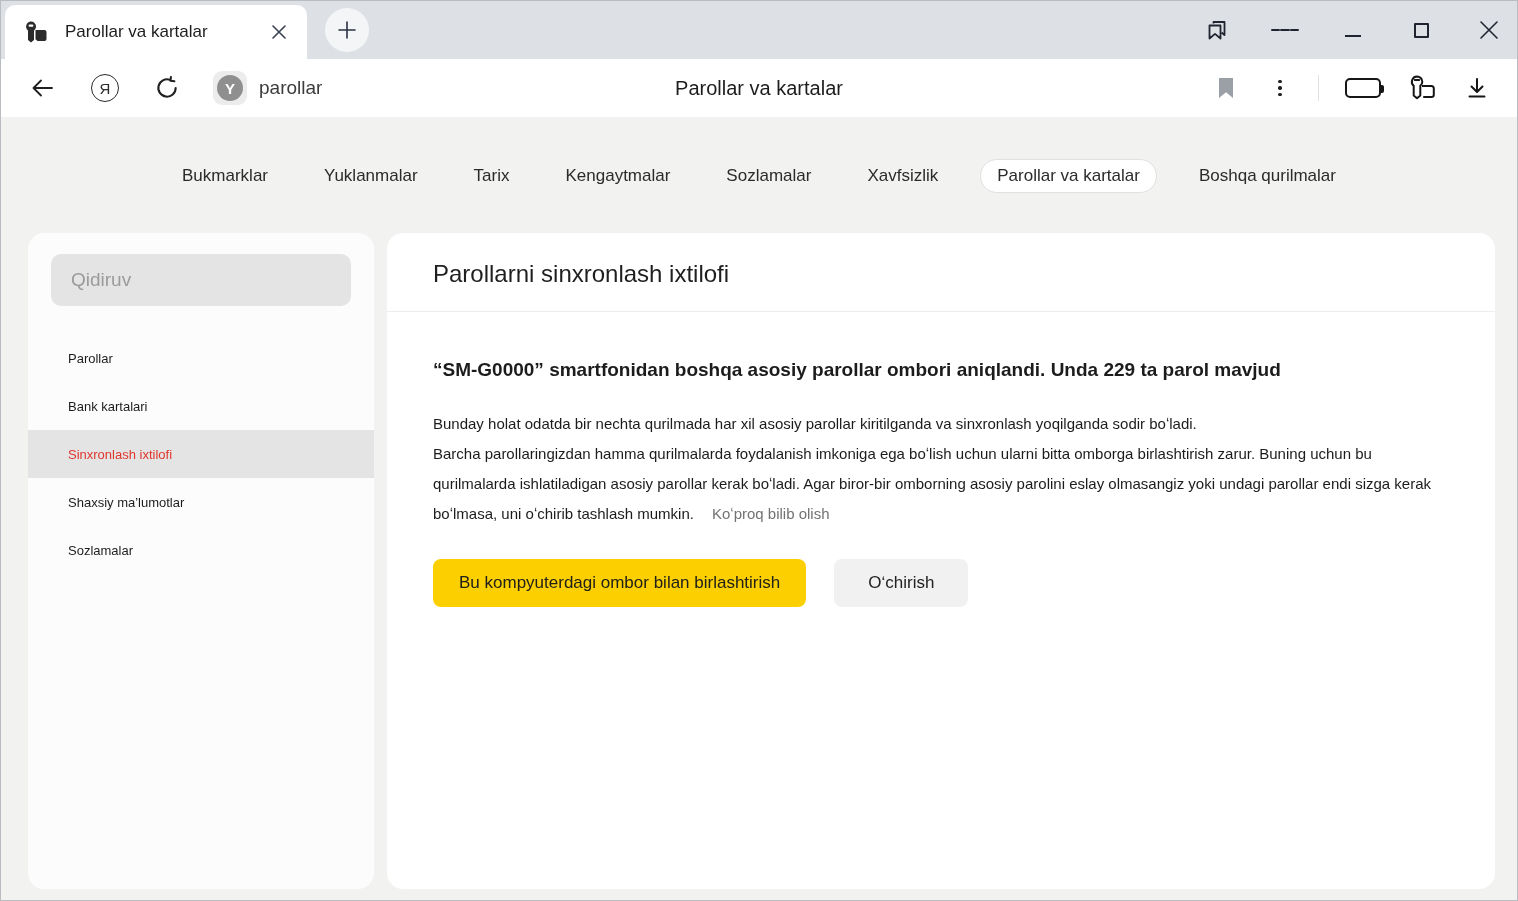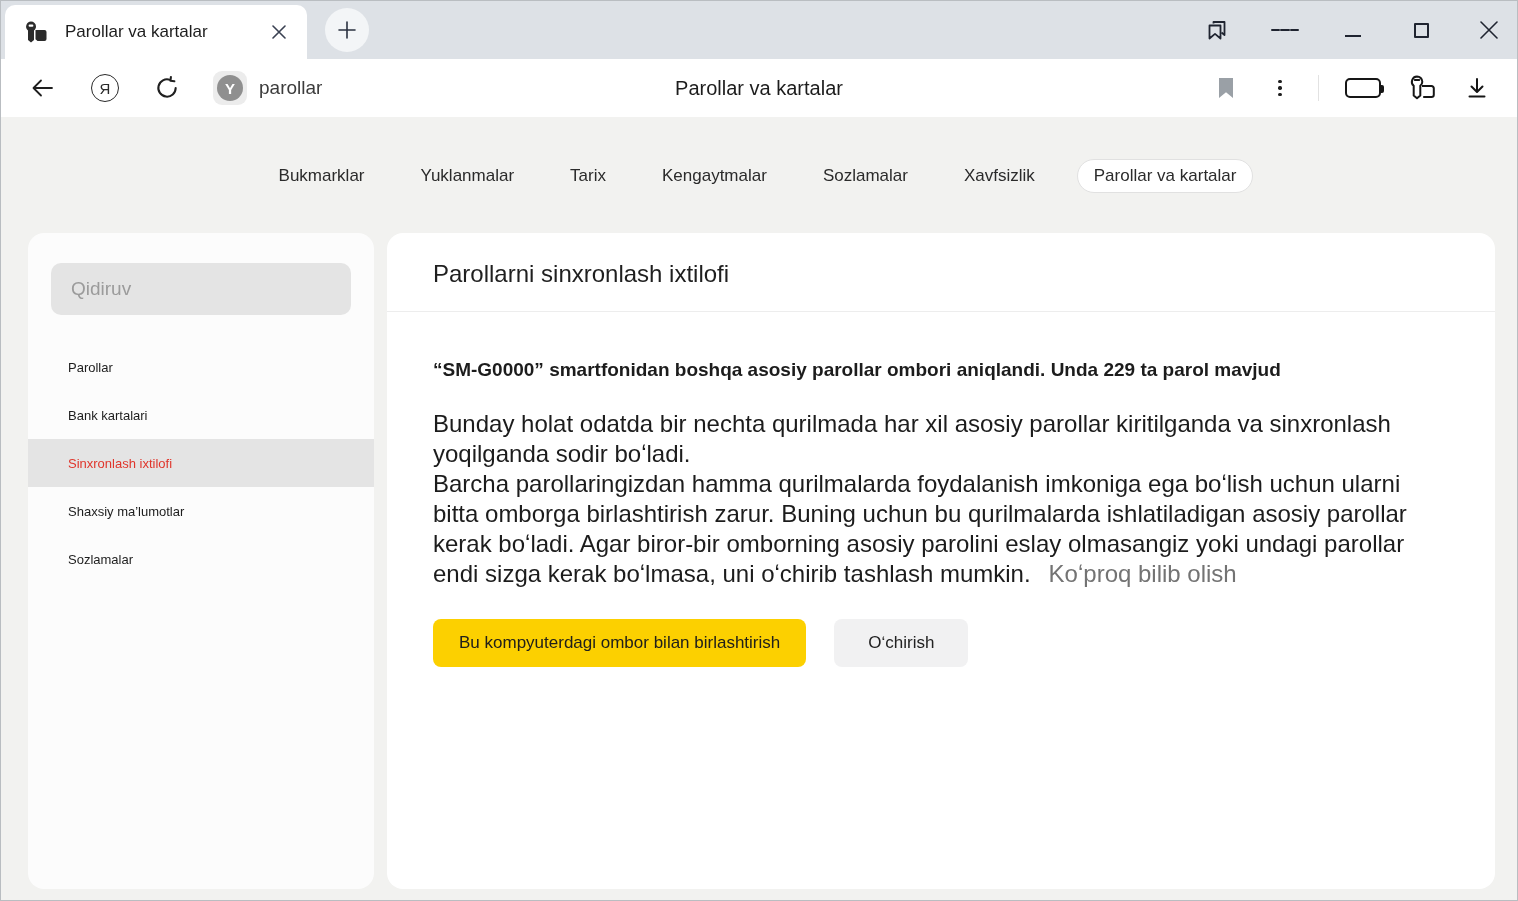--- a/index.html
+++ b/index.html
@@ -48,32 +48,32 @@
   .battery{ position:relative; width:36px; height:20px; border:2px solid #161616; border-radius:5px; padding:2px; }
   .battery .fill{ width:60%; height:100%; background:#ffa900; border-radius:2px; }
   .battery .nub{ position:absolute; right:-5px; top:5px; width:3.5px; height:8px; background:#161616; border-radius:0 2px 2px 0; }
   
   .content{ height:785px; background:#f2f2f0; }
   .navtabs{ padding-top:42px; display:flex; justify-content:center; gap:28px; }
   .navtab{ font-size:17px; color:#2b2b2b; padding:7px 14px; border-radius:18px; cursor:pointer; white-space:nowrap; }
   .navtab.active{ background:#fff; border:1px solid #e1e1e1; padding:6px 16px; }
   .panels{ display:flex; gap:13px; padding:40px 22px 0 27px; height:696px; }
   .sidebar{ width:346px; background:#fcfcfc; border-radius:16px; padding-top:16px; flex:0 0 auto; }
-  .search{ display:block; width:300px; margin:14px auto; height:52px; background:#e4e4e4; border:none; outline:none;
+  .search{ display:block; width:300px; margin:5px auto; height:52px; background:#e4e4e4; border:none; outline:none;
     border-radius:10px; padding:4px 20px; font-size:19px; color:#333; font-family:inherit; }
   .search::placeholder{ color:#9b9b9b; }
   .side-list{ margin-top:28px; list-style:none; }
   .side-item{ height:48px; display:flex; align-items:center; padding-left:40px; font-size:13px; color:#1d1d1d; cursor:pointer; }
   .side-item.active{ background:#e4e4e4; color:#e0362c; }
   .main{ flex:1; background:#fff; border-radius:16px; overflow:hidden; }
   .main-title{ font-size:24px; font-weight:400; color:#1f1f1f; margin:27px 46px 0; }
   .main-divider{ border-bottom:1px solid #ededed; margin-top:23px; }
   .main-body{ padding:42px 46px 0; }
   .subtitle{ font-size:19px; font-weight:bold; color:#1c1c1c; line-height:31px; max-width:980px; }
-  .paragraphs{ margin-top:24px; font-size:24px; line-height:30px; color:#1c1c1c; max-width:1030px; }
+  .paragraphs{ margin-top:24px; font-size:15px; line-height:30px; color:#1c1c1c; max-width:1030px; }
   .learn-more{ color:#737373; cursor:pointer; margin-left:18px; text-decoration:none; }
   .btn-row{ margin-top:30px; display:flex; gap:28px; }
   .btn{ height:48px; border:none; border-radius:8px; font-size:17px; font-family:inherit; cursor:pointer; color:#21201a; }
   .btn-primary{ background:#fcd000; padding:0 26px; }
   .btn-secondary{ background:#f1f1f2; padding:0 34px; color:#222; }
   svg{ display:block; }
 </style>
 </head>
 <body>
 
@@ -183,20 +183,21 @@
 <div class="content">
 
   <div class="navtabs">
     <span class="navtab">Bukmarklar</span>
     <span class="navtab">Yuklanmalar</span>
     <span class="navtab">Tarix</span>
     <span class="navtab">Kengaytmalar</span>
     <span class="navtab">Sozlamalar</span>
     <span class="navtab">Xavfsizlik</span>
     <span class="navtab active">Parollar va kartalar</span>
+    <span class="navtab">Boshqa qurilmalar</span>
   </div>
 
   <div class="panels">
 
     <div class="sidebar">
       <input class="search" type="text" placeholder="Qidiruv" style="">
       <ul class="side-list">
         <li class="side-item">Parollar</li>
         <li class="side-item">Bank kartalari</li>
         <li class="side-item active">Sinxronlash ixtilofi</li>

